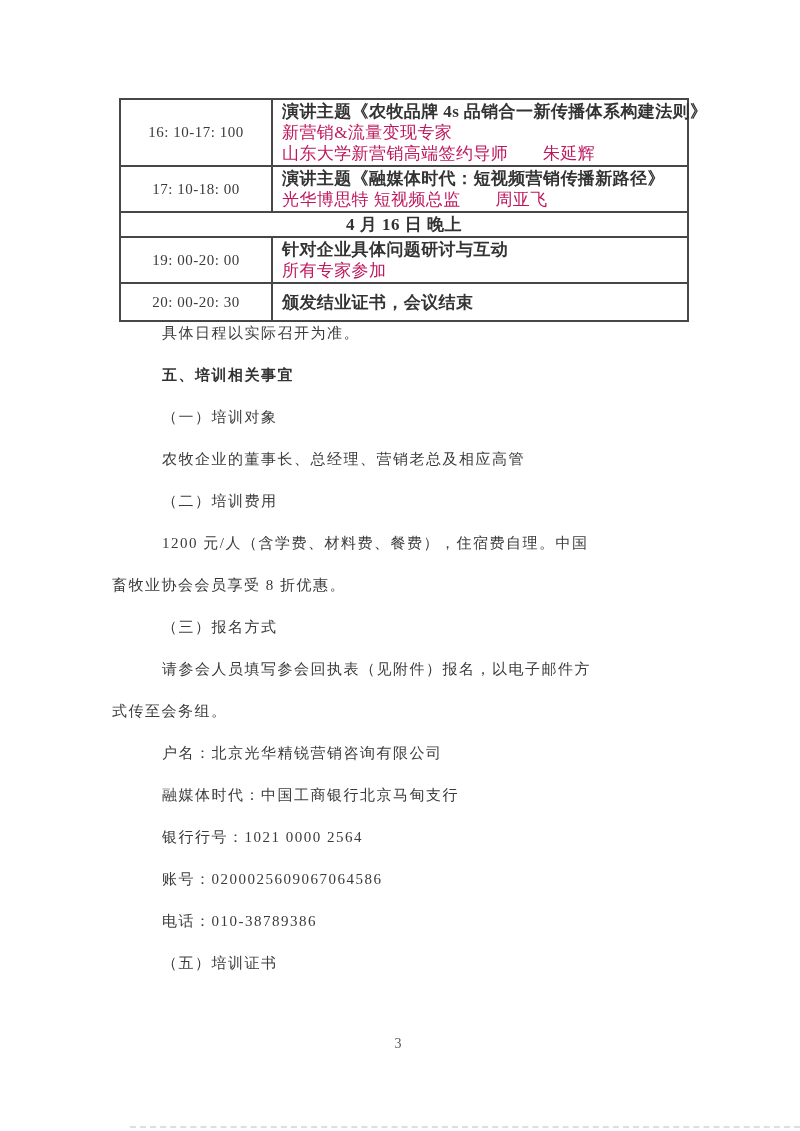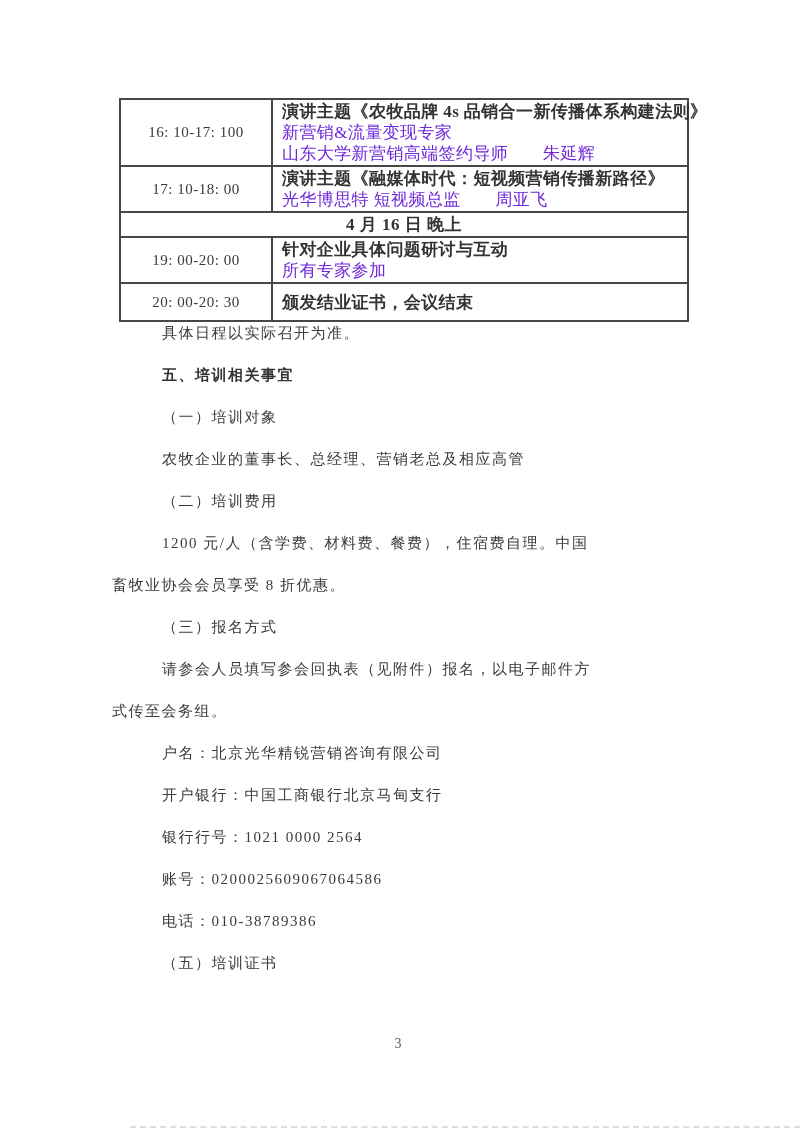--- a/index.html
+++ b/index.html
@@ -35,21 +35,21 @@
     white-space: nowrap;
   }
   td.content-cell {
     padding: 1px 6px 1px 9px;
     vertical-align: middle;
   }
   .cell-line {
     font-size: 17px;
     line-height: 21px;
     letter-spacing: 0.4px;
-    color: #6d28d9;
+    color: #be185d;
     white-space: nowrap;
   }
   .cell-line.emph { font-weight: 600; color: #333333; }
   td.divider-cell {
     text-align: center;
     vertical-align: middle;
     font-size: 17px;
     font-weight: 600;
     letter-spacing: 0.5px;
     color: #333333;
@@ -137,21 +137,21 @@
       <div class="body-line indent heading">五、培训相关事宜</div>
       <div class="body-line indent">（一）培训对象</div>
       <div class="body-line indent">农牧企业的董事长、总经理、营销老总及相应高管</div>
       <div class="body-line indent">（二）培训费用</div>
       <div class="body-line indent">1200 元/人（含学费、材料费、餐费），住宿费自理。中国</div>
       <div class="body-line flush">畜牧业协会会员享受 8 折优惠。</div>
       <div class="body-line indent">（三）报名方式</div>
       <div class="body-line indent">请参会人员填写参会回执表（见附件）报名，以电子邮件方</div>
       <div class="body-line flush">式传至会务组。</div>
       <div class="body-line indent">户名：北京光华精锐营销咨询有限公司</div>
-      <div class="body-line indent">开户银行：中国工商银行北京马甸支行</div>
+      <div class="body-line indent">融媒体时代：中国工商银行北京马甸支行</div>
       <div class="body-line indent">银行行号：1021 0000 2564</div>
       <div class="body-line indent">账号：0200025609067064586</div>
       <div class="body-line indent">电话：010-38789386</div>
       <div class="body-line indent">（五）培训证书</div>
     </div>
 
   <div class="page-number">3</div>
 
   <div class="bottom-scan-edge"></div>
 

